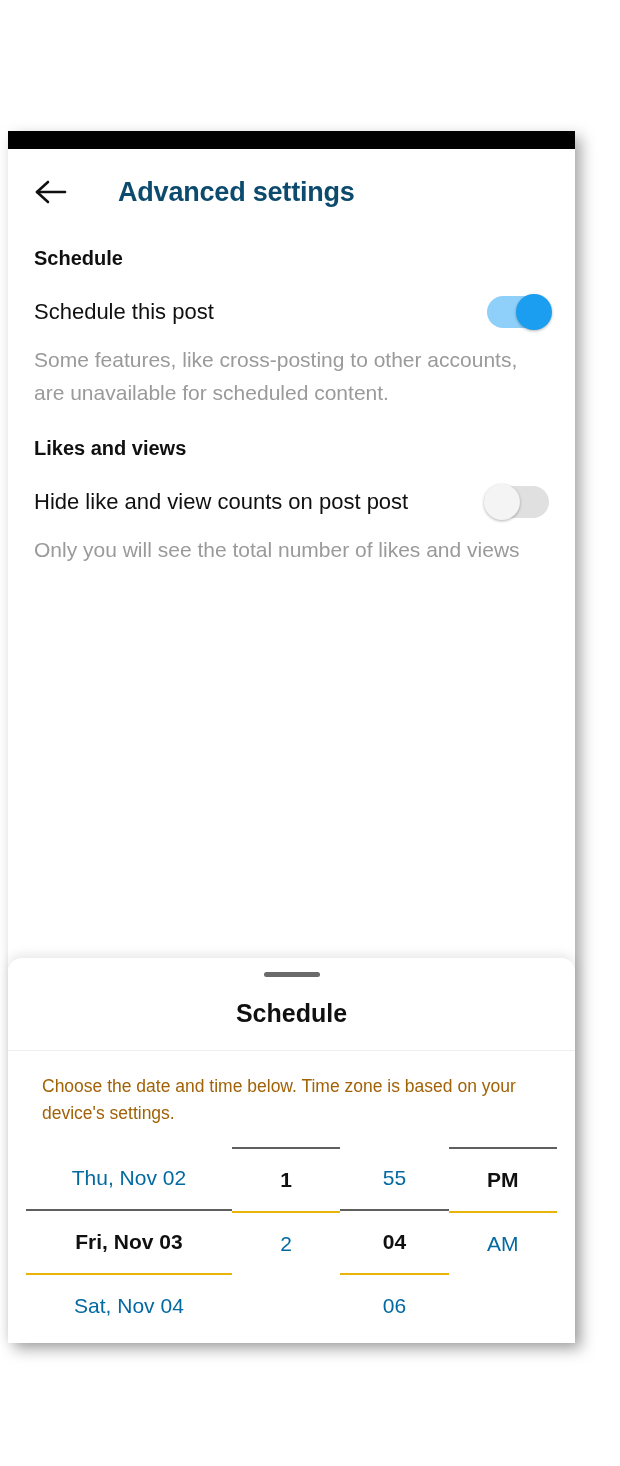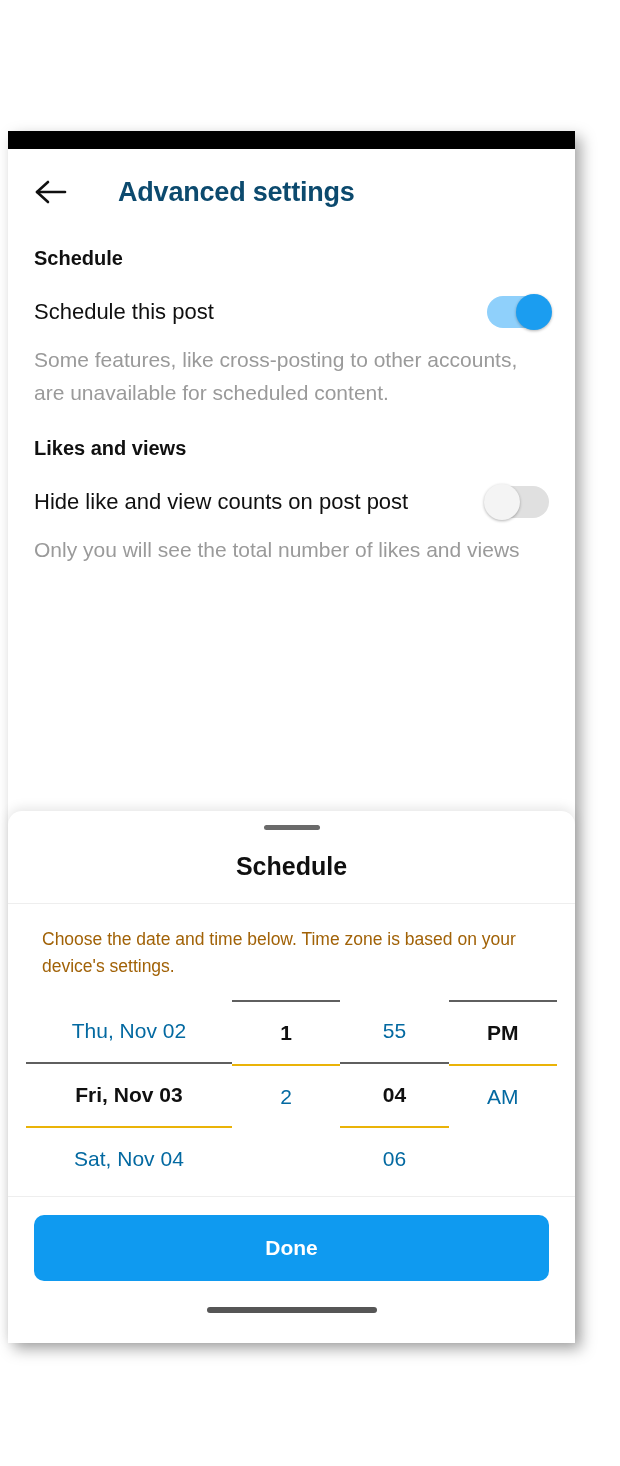--- a/index.html
+++ b/index.html
@@ -257,19 +257,15 @@
       </div>
 
       <div class="picker-col">
         <div class="picker-item selected">PM</div>
         <div class="picker-item">AM</div>
         <div class="picker-item blank"></div>
       </div>
 
     </div>
 
-    <div class="footer">
-      <button class="done-button">Done</button>
-      <div class="home-indicator"></div>
-    </div>
   </div>
 
 </div>
 
 </body></html>

